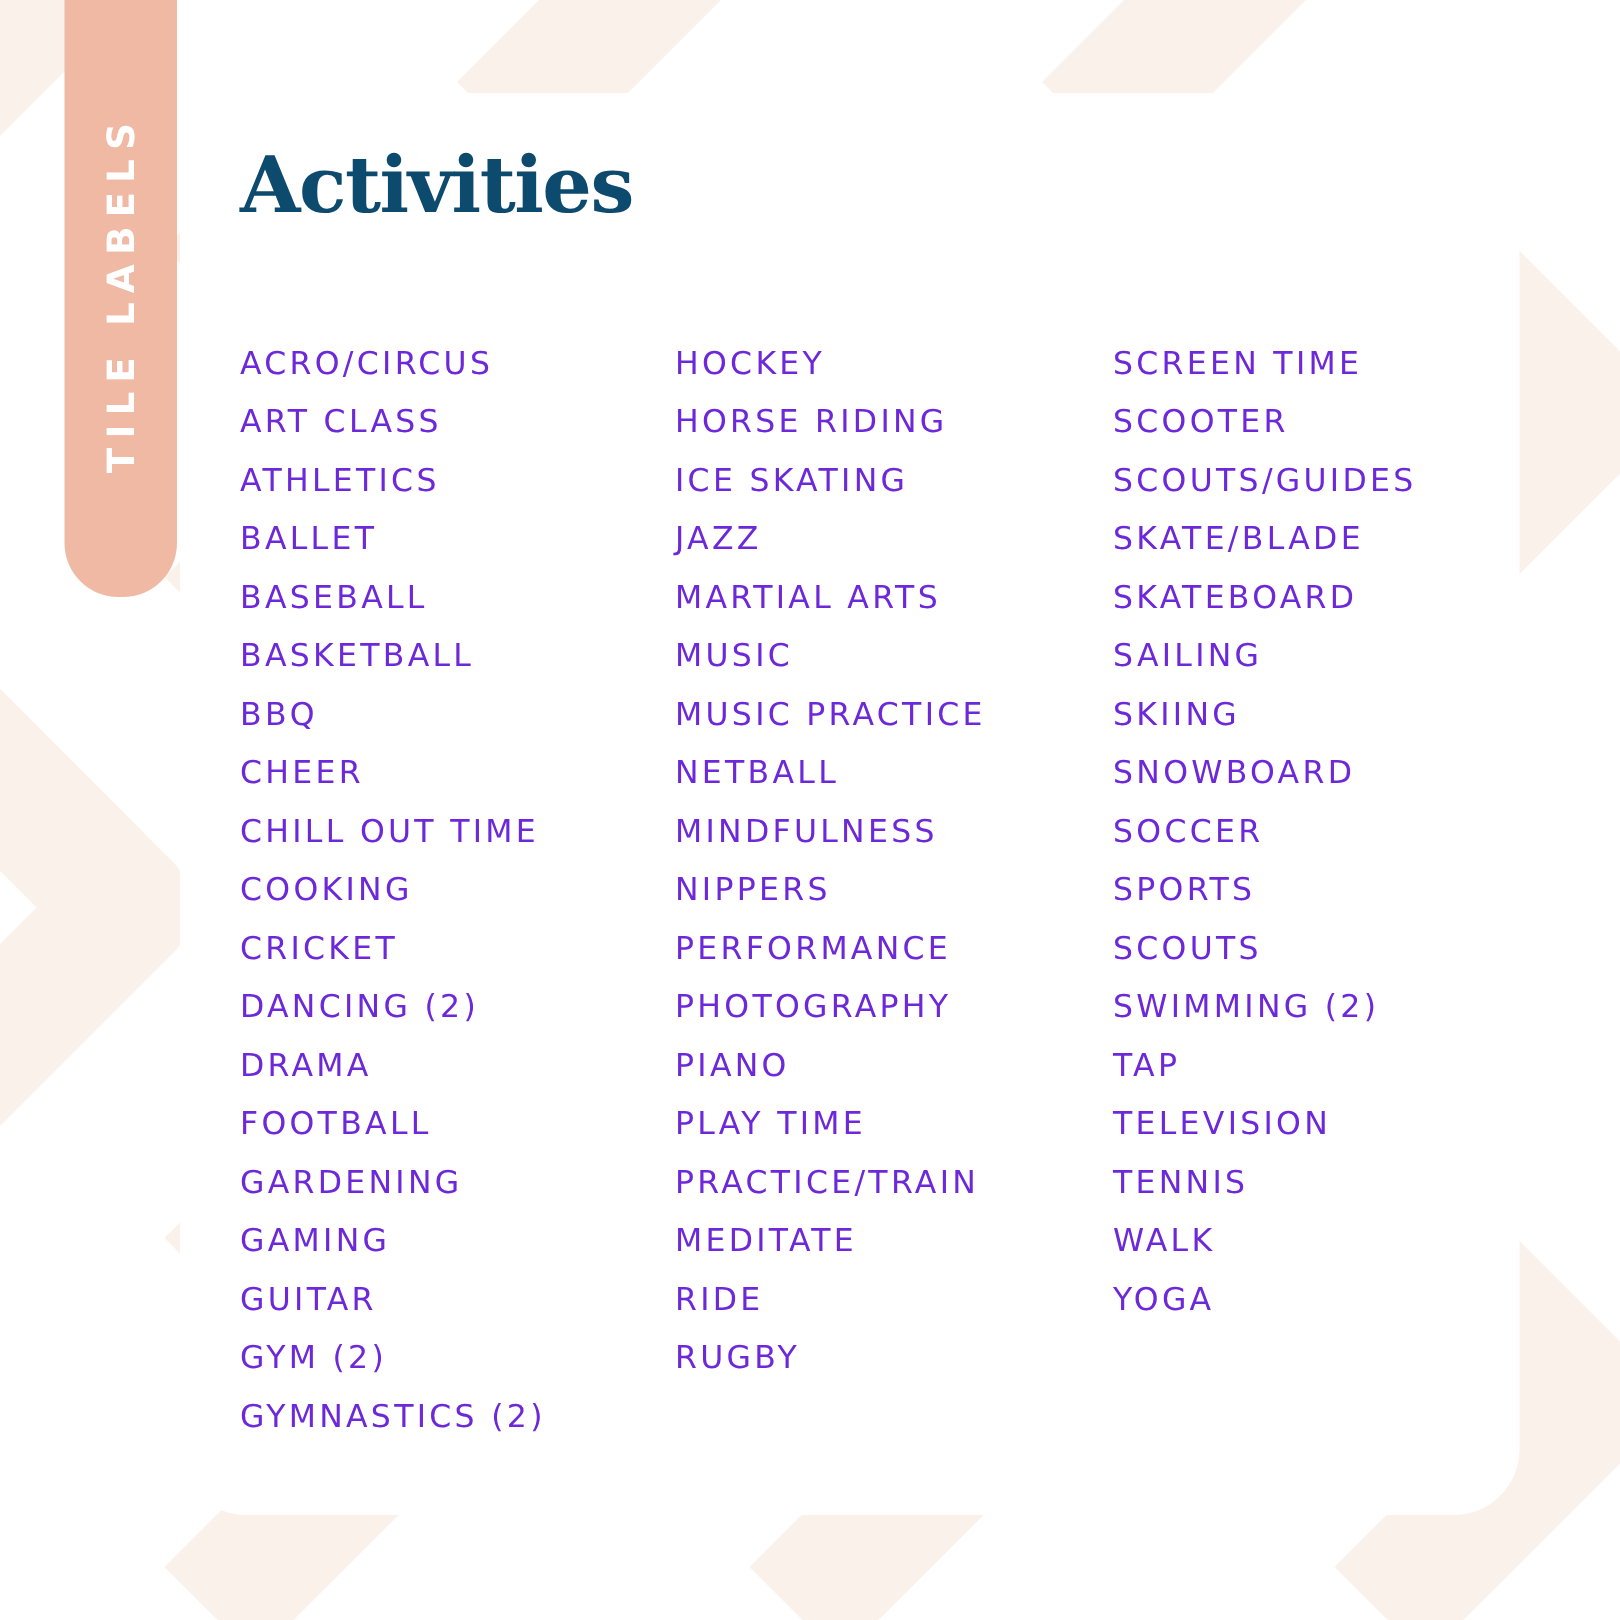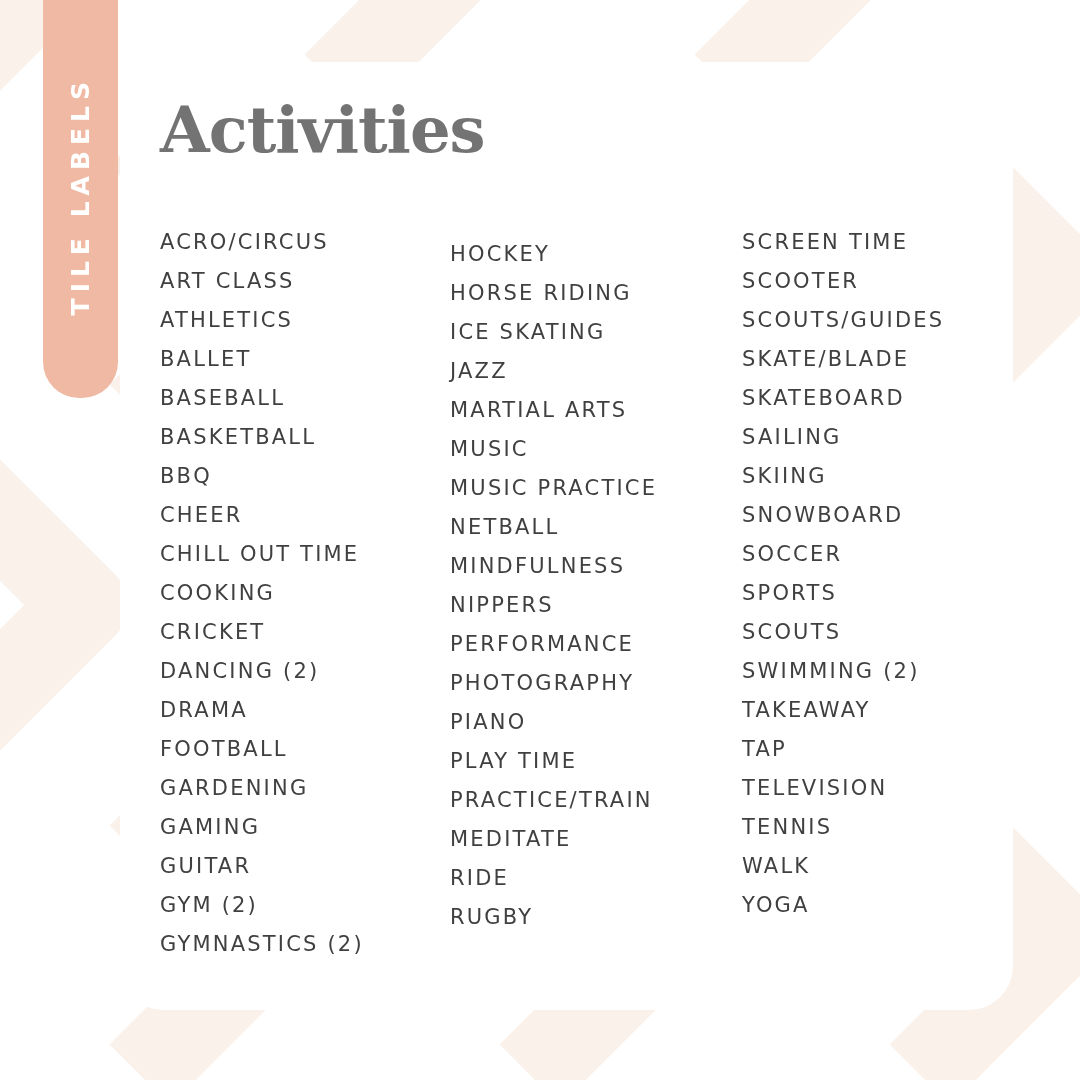--- a/index.html
+++ b/index.html
@@ -33,42 +33,42 @@
     font-size:25px;
     font-weight:bold;
     letter-spacing:6px;
     font-family:"DejaVu Sans", sans-serif;
     white-space:nowrap;
     padding-top:6px;
   }
   .title{
     position:absolute;
     left:160px;top:98px;
-    color:#737373;
+    color:#0c4a6e;
     font-family:"DejaVu Serif", serif;
     font-weight:bold;
-    font-size:64px;
+    font-size:52px;
     letter-spacing:-1px;
     line-height:1;
   }
   .columns{
     position:absolute;
     left:160px;top:223px;
     width:830px;
     display:flex;
   }
   .col{width:290px;flex:none;}
-  .col:nth-child(2){width:292px;margin-top:12px;}
+  .col:nth-child(2){width:292px;}
   .item{
     height:39px;
     line-height:39px;
     font-size:21px;
     font-weight:400;
     letter-spacing:2.2px;
-    color:#404040;
+    color:#6d28d9;
     white-space:nowrap;
   }
 </style>
 </head>
 <body>
 
 <div id="canvas">
 
   <svg id="bg-pattern" viewBox="0 0 1080 1080" xmlns="http://www.w3.org/2000/svg" aria-hidden="true">
     <defs>
@@ -137,21 +137,20 @@
         <div class="item">SCOUTS/GUIDES</div>
         <div class="item">SKATE/BLADE</div>
         <div class="item">SKATEBOARD</div>
         <div class="item">SAILING</div>
         <div class="item">SKIING</div>
         <div class="item">SNOWBOARD</div>
         <div class="item">SOCCER</div>
         <div class="item">SPORTS</div>
         <div class="item">SCOUTS</div>
         <div class="item">SWIMMING (2)</div>
-        <div class="item">TAKEAWAY</div>
         <div class="item">TAP</div>
         <div class="item">TELEVISION</div>
         <div class="item">TENNIS</div>
         <div class="item">WALK</div>
         <div class="item">YOGA</div>
       </div>
   </div>
 
 </div>
 

